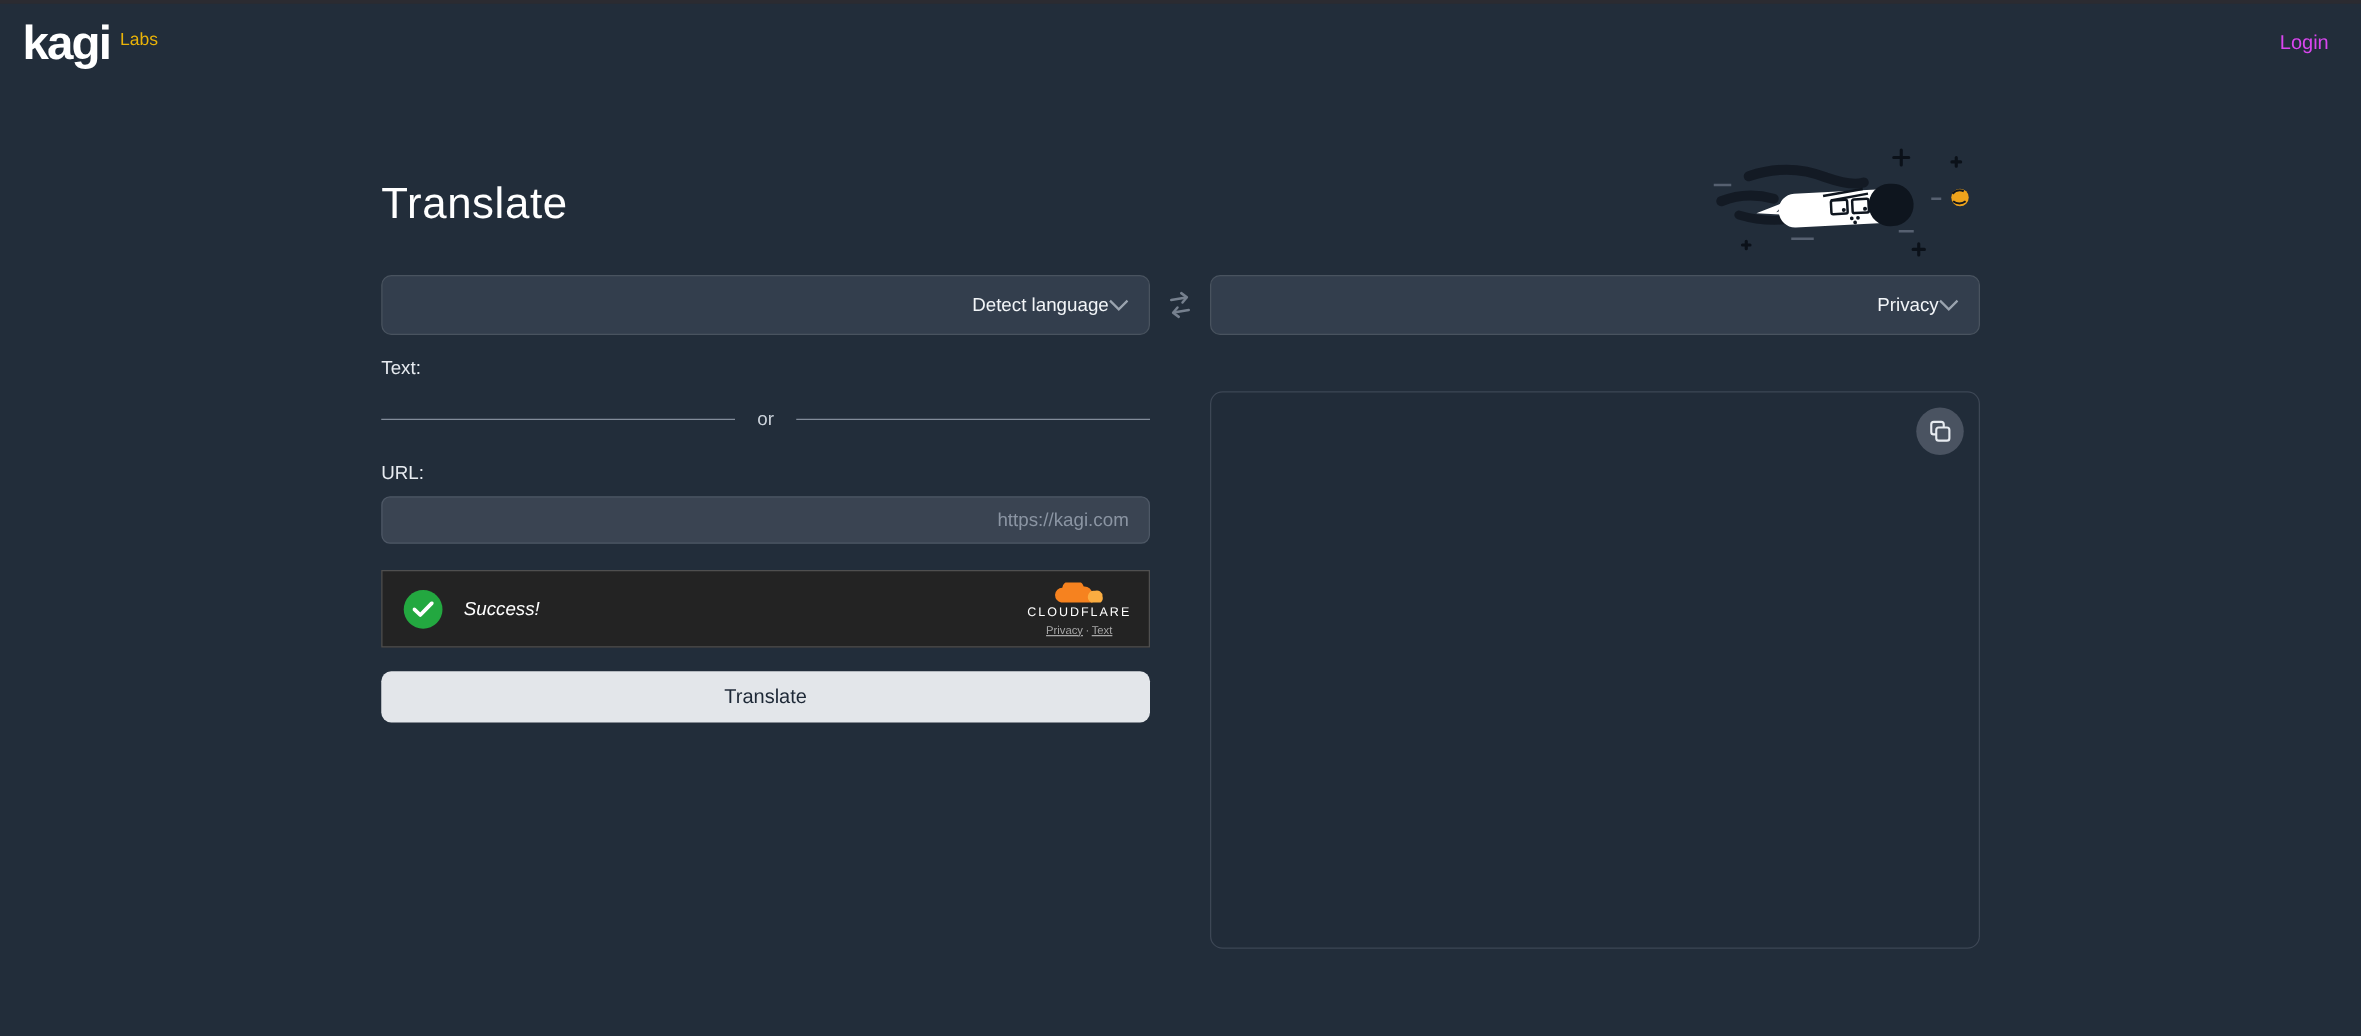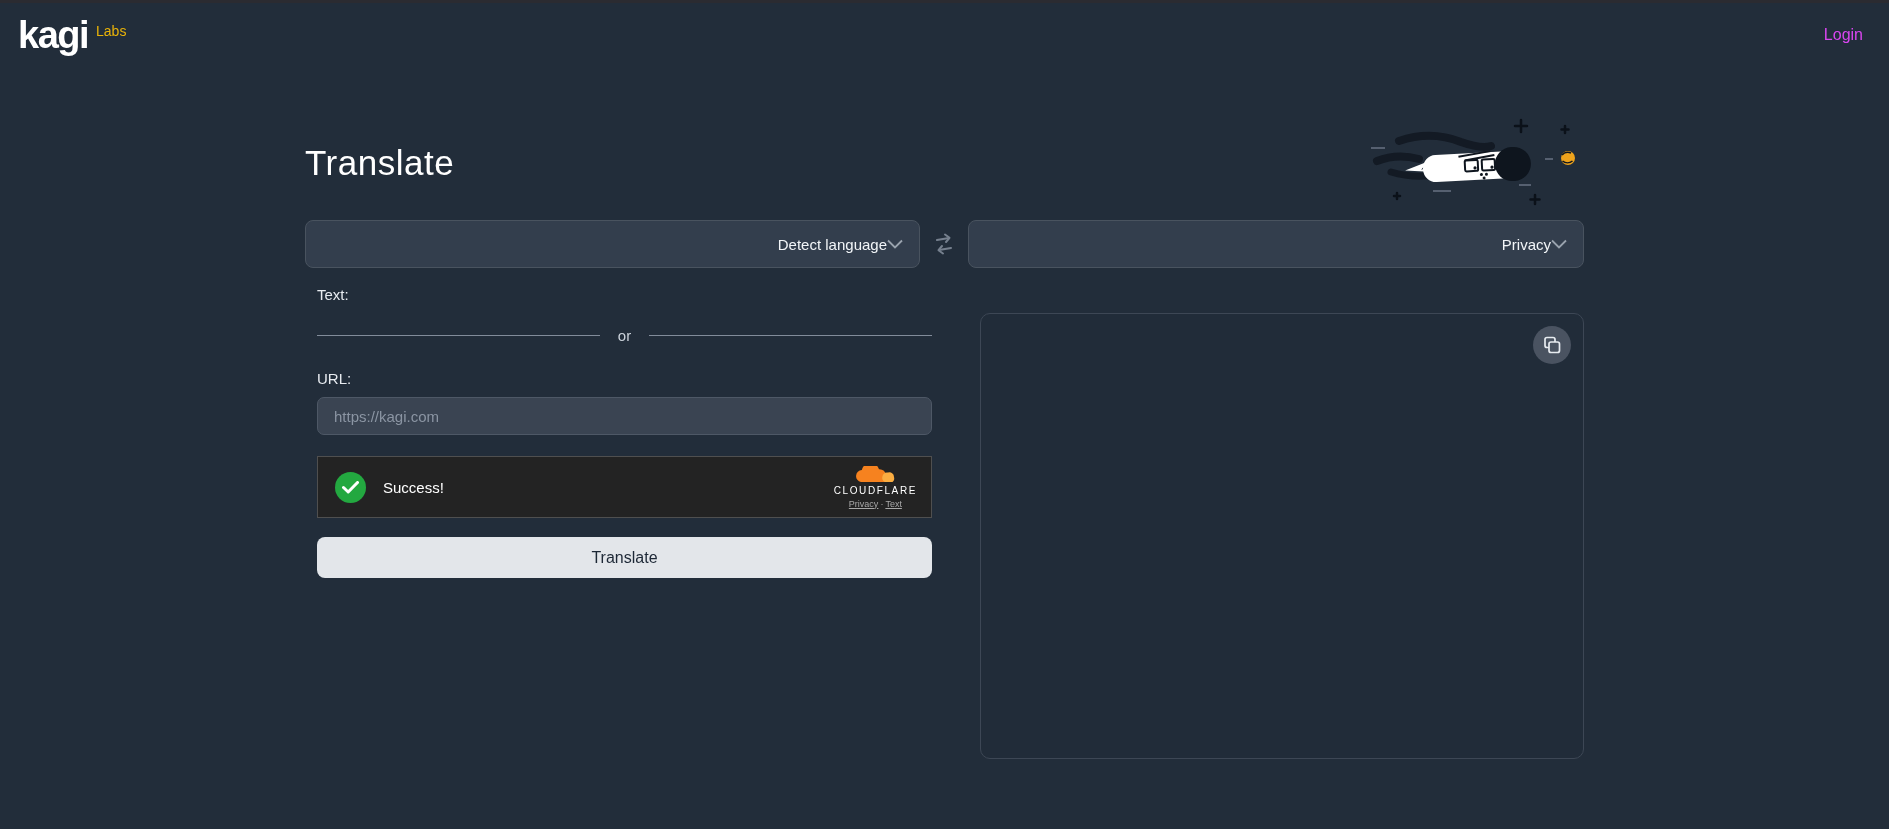--- a/index.html
+++ b/index.html
@@ -29,49 +29,50 @@
   .lang-select {
     height:48px; background:#333e4d; border:1px solid #49535f; border-radius:8px;
     display:flex; align-items:center; justify-content:flex-end;
     padding:0 16px; color:#f2f5f8; font-size:15px; cursor:pointer;
   }
   .lang-select.src { width:615px; }
   .lang-select.dst { width:616px; }
   .swap-wrap { width:48px; display:flex; justify-content:center; align-items:center; cursor:pointer; }
 
   .cols { display:flex; gap:48px; }
-  .left-col { width:615px;margin-left:12px; }
+  .left-col { width:615px; }
   .right-col { width:616px; }
 
   .field-label { color:#e7ebf0; font-size:15px; margin:18px 0 10px; }
   .text-input {
     width:615px; height:184px; background:#3a4452; border:1px solid #4e5866; border-radius:8px;
     color:#e7ebf0; font-size:15px; padding:14px 16px; resize:both;
     font-family:"Liberation Sans","DejaVu Sans",sans-serif; outline:none;
   }
   .text-input::placeholder, .url-input::placeholder { color:#8b95a3; }
 
   .divider { display:flex; align-items:center; margin-top:24px; color:#ccd3db; font-size:15px; gap:18px;justify-content:center; }
   .divider .line { flex:1; height:1px; background:#828c9a; }
 
   .url-label { margin-top:26px; }
   .url-input {
     width:615px; height:38px; background:#3a4452; border:1px solid #4e5866; border-radius:7px;
     color:#e7ebf0; font-size:15px; padding:0 16px; outline:none;
     font-family:"Liberation Sans","DejaVu Sans",sans-serif;
+    text-align:right;
   }
 
   
   .turnstile {
     margin-top:21px; height:62px; background:#232323; border:1px solid #4f4f4f;
     display:flex; align-items:center; padding:0 14px 0 17px;
   }
   .check-circle { width:31px; height:31px; border-radius:50%; background:#23a840;
     display:flex; align-items:center; justify-content:center; flex:0 0 auto; }
-  .success-text { color:#ffffff; font-size:15px; margin-left:17px; }
+  .success-text { color:#ffffff; font-size:15px; margin-left:17px;font-style:italic; }
   .cf-brand { margin-left:auto; display:flex; flex-direction:column; align-items:center; }
   .cf-logo-text { color:#ffffff; font-size:10px; font-weight:400; letter-spacing:1.6px; margin-top:1px; }
   .cf-links { font-size:9px; color:#a8a8a8; margin-top:3px; }
   .cf-links a { color:#a8a8a8; text-decoration:underline; cursor:pointer; }
   .cf-sep { text-decoration:none; margin:0 2px; }
 
   .translate-btn {
     margin-top:19px; width:615px; height:41px; background:#e3e6ea; border:none; border-radius:8px;
     font-size:16px; color:#1d2836; cursor:pointer;
     font-family:"Liberation Sans","DejaVu Sans",sans-serif;

